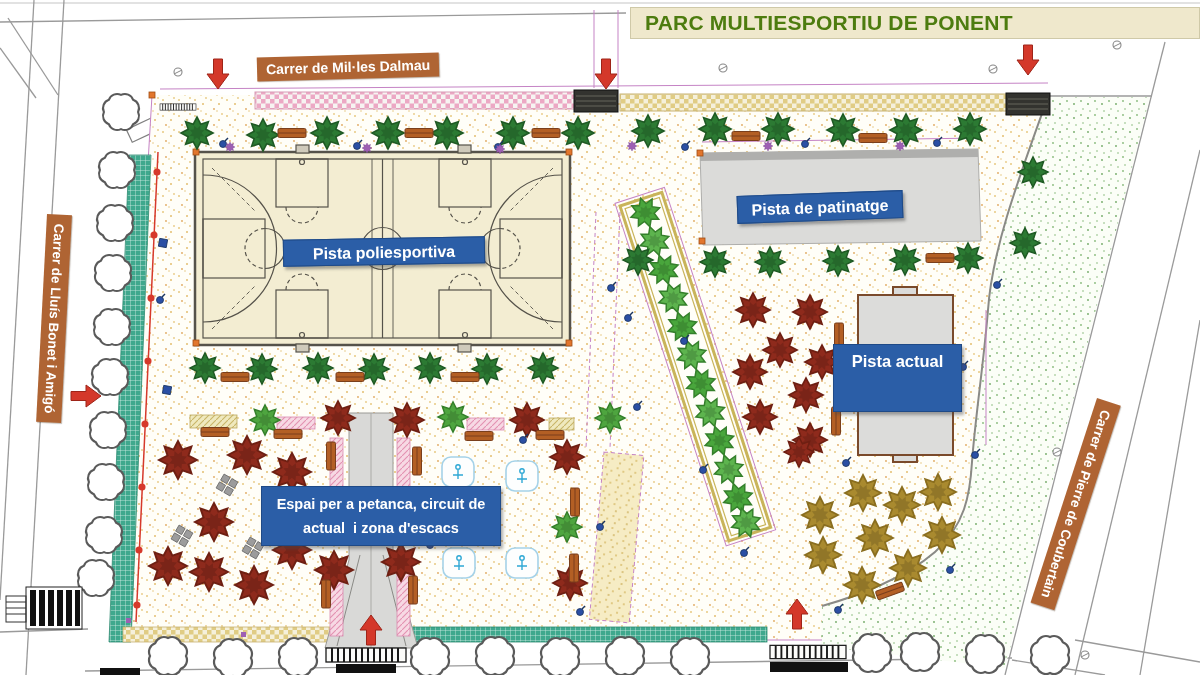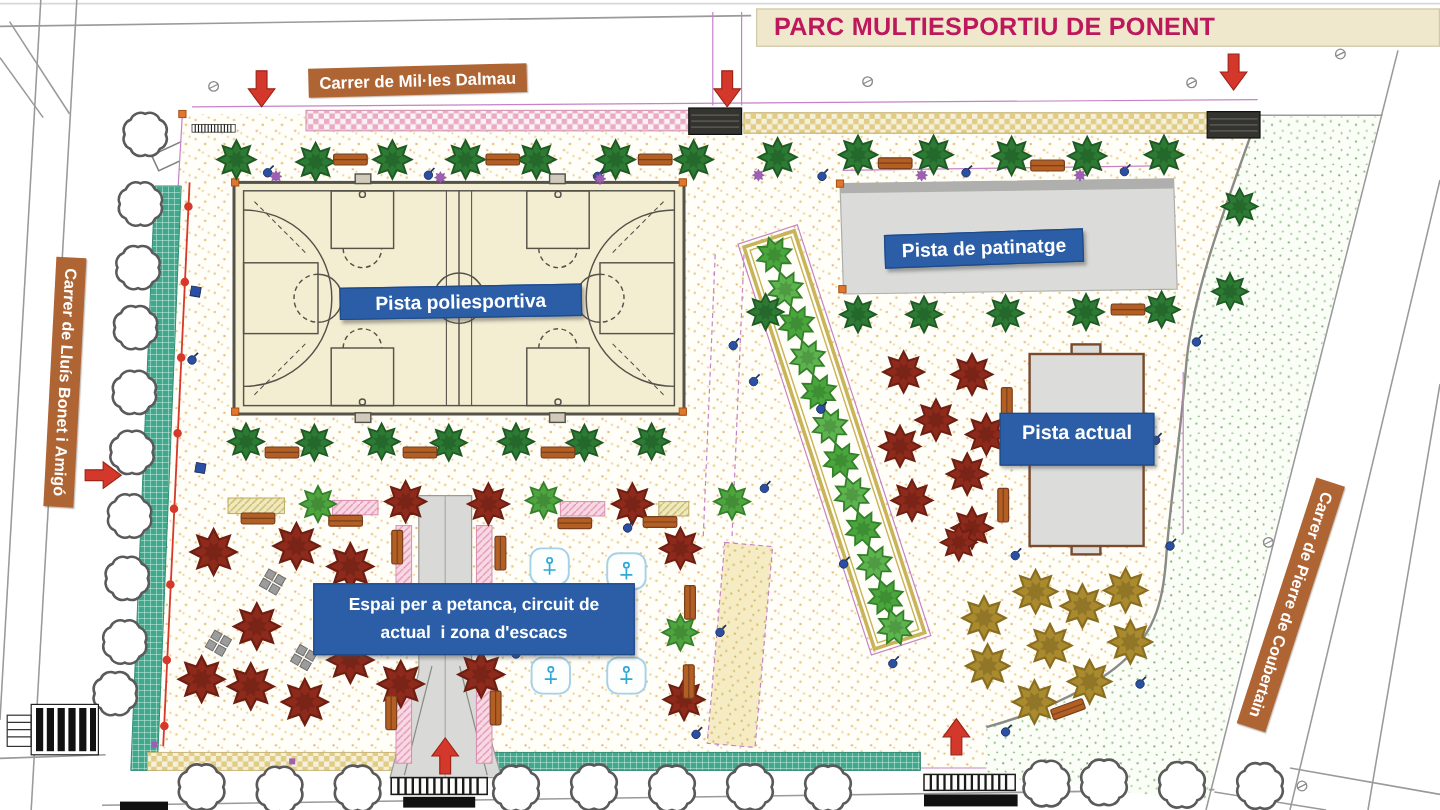--- a/index.html
+++ b/index.html
@@ -1,38 +1,38 @@
 <!DOCTYPE html>
 <html><head>
 <meta charset="utf-8">
 <style>
   html,body{margin:0;padding:0;background:#ffffff;}
   #stage{position:relative;width:1200px;height:675px;overflow:hidden;background:#ffffff;
          font-family:"Liberation Sans", sans-serif;}
   #map-svg{position:absolute;left:0;top:0;}
   .lbl{position:absolute;box-sizing:border-box;white-space:nowrap;}
   #title-bar{left:630px;top:7px;width:570px;height:32px;background:#EFE8CC;
-    border:1px solid #CFC9A8;color:#be185d;font-weight:bold;font-size:21px;
+    border:1px solid #CFC9A8;color:#4d7c0f;font-weight:bold;font-size:21px;
     letter-spacing:.2px;display:flex;align-items:center;padding-left:14px;}
   .street{background:#AF6433;color:#fff;font-weight:bold;font-size:14px;
     padding:4px 9px;box-shadow:1px 1px 1px rgba(80,60,40,.35);}
   #street-top{left:257px;top:55px;transform:rotate(-1.5deg);}
   .street-v{writing-mode:vertical-rl;transform-origin:top left;font-size:13.5px;
     padding:9px 5px;}
   #street-left{left:47px;top:214px;transform:rotate(3deg);}
   #street-right{left:1097px;top:398px;transform:rotate(18deg);}
   .zl{background:#2B5EA7;color:#fff;font-weight:bold;text-align:center;
     border:1px solid #1F4A87;box-shadow:2px 3px 3px rgba(70,70,70,.45);}
   #lbl-poli{left:283px;top:238px;width:202px;height:27px;line-height:27px;
     font-size:16px;transform:rotate(-1deg);}
   #lbl-pati{left:737px;top:193px;width:166px;height:28px;line-height:28px;
     font-size:16px;transform:rotate(-2deg);}
-  #lbl-actual{left:833px;top:344px;width:129px;height:44px;font-size:16.5px;
+  #lbl-actual{left:833px;top:344px;width:129px;height:68px;font-size:16.5px;
     line-height:26px;padding-top:3px;white-space:normal;}
-  #lbl-espai{left:261px;top:486px;width:268px;height:60px;font-size:14.5px;
+  #lbl-espai{left:261px;top:486px;width:240px;height:60px;font-size:14.5px;
     line-height:24px;padding-top:5px;white-space:pre-wrap;}
 </style>
 </head>
 <body>
 
 <div id="stage">
 
 <svg id="map-svg" width="1200" height="675" viewBox="0 0 1200 675">
 <defs>
   <pattern id="sand" width="16" height="16" patternUnits="userSpaceOnUse">

